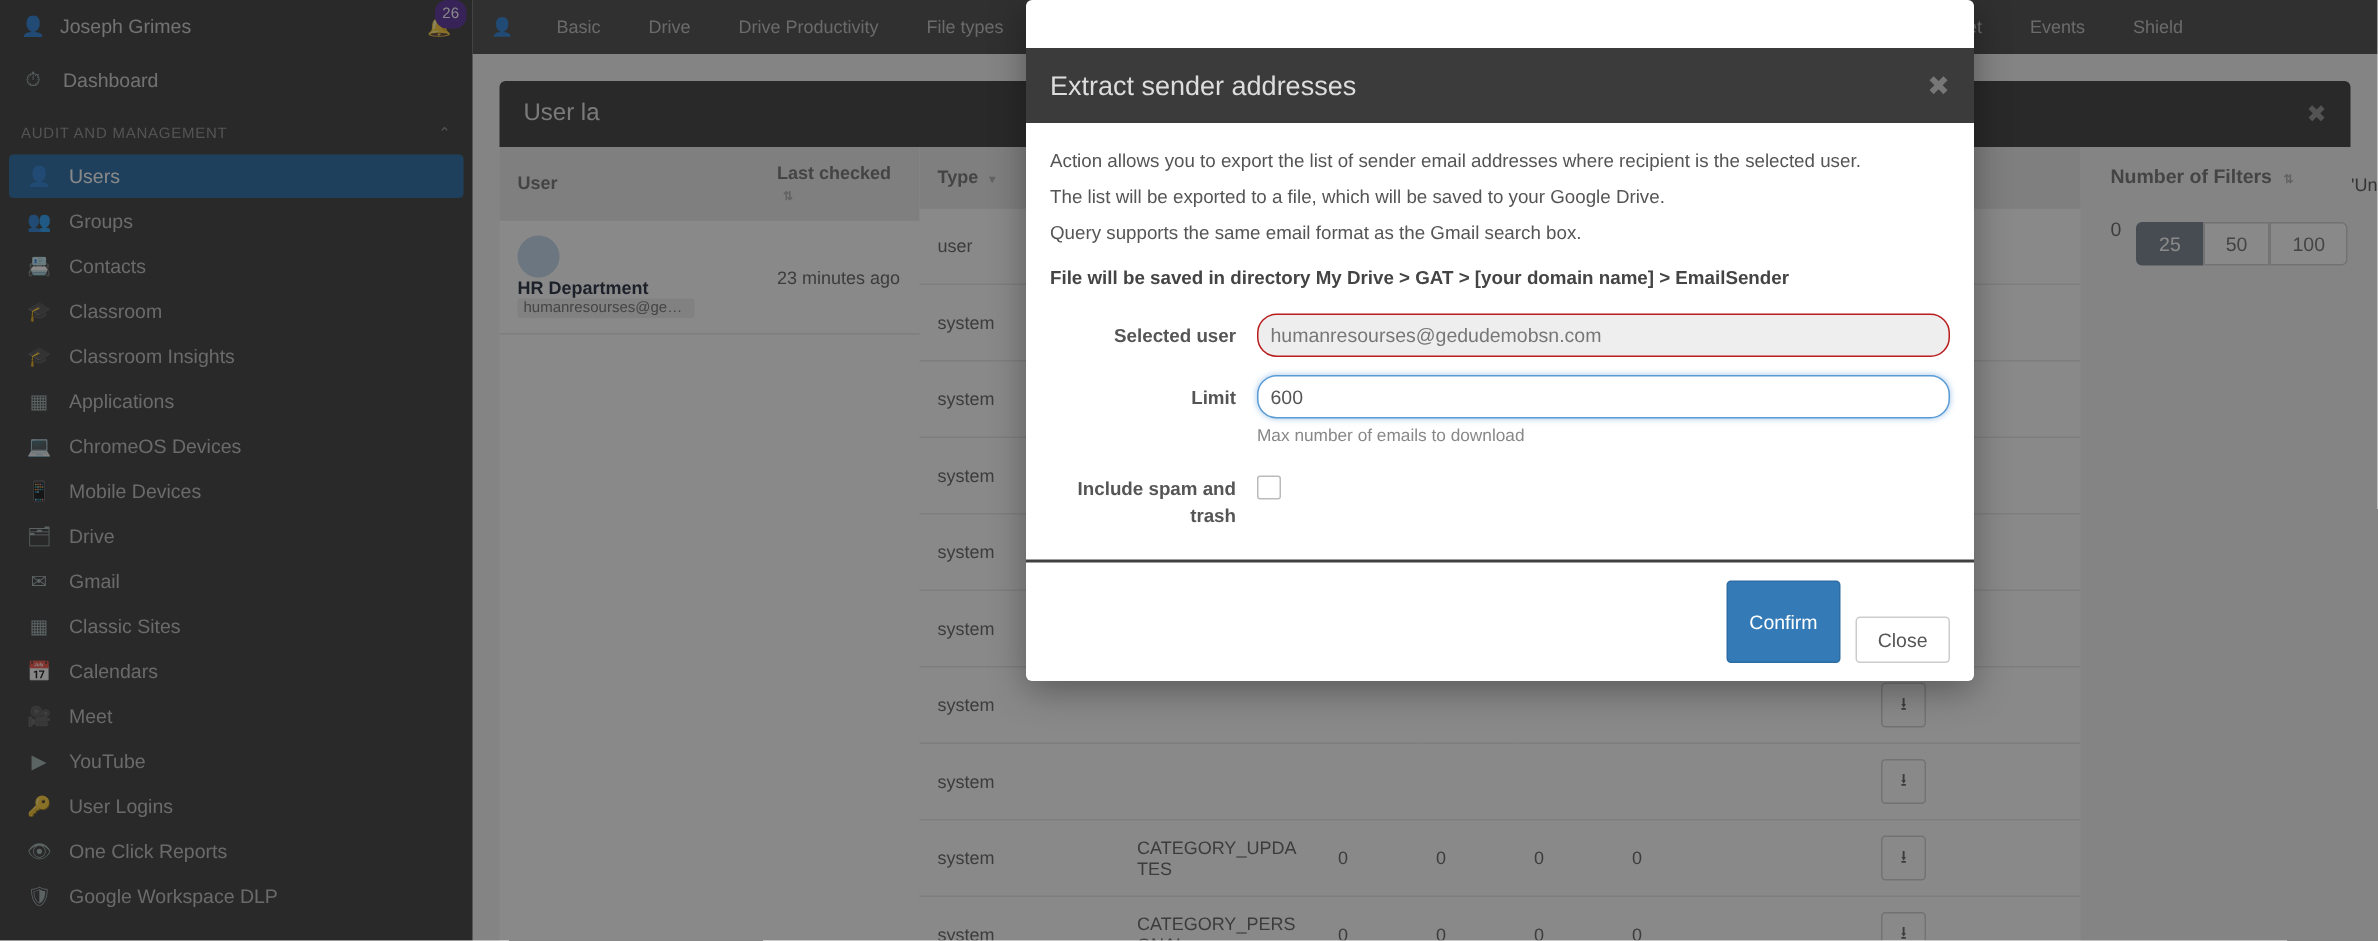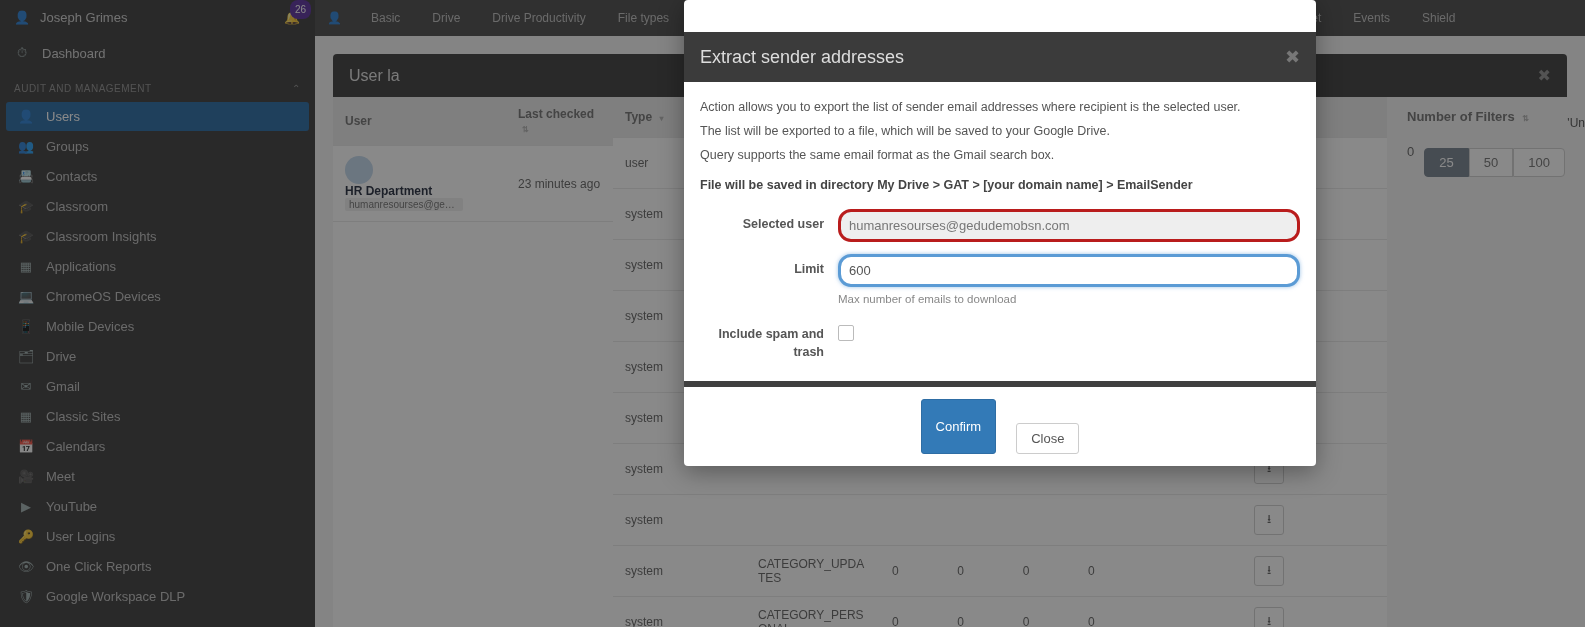--- a/index.html
+++ b/index.html
@@ -348,21 +348,21 @@
     padding-top: 6px;
     font-weight: 600;
   }
   .form-row .control {
     flex: 1;
   }
   .control input[type="text"],
   .control input[type="number"] {
     width: 100%;
     box-sizing: border-box;
-    border: 3px solid #b91c1c;
+    border: 1px solid #b91c1c;
     border-radius: 13px;
     padding: 6px 8px;
     font-size: 13px;
     color: #555;
   }
   .control input[disabled] {
     background: #eee;
     color: #777;
   }
   .control input.focused {
@@ -376,25 +376,25 @@
     margin-top: 4px;
   }
   .chk {
     width: 14px; height: 14px;
     border: 1px solid #bbb;
     border-radius: 2px;
     display: inline-block;
     margin-top: 6px;
   }
   .modal-footer {
-    border-top: 6px solid #404040;
+    border-top: 2px solid #404040;
     padding: 12px 16px;
     display: flex;
-    justify-content: center;
-    gap: 20px;
+    justify-content: flex-end;
+    gap: 10px;
   }
   .btn {
     border-radius: 3px;
     padding: 7px 14px;
     font-size: 13px;
     cursor: pointer;
   }
   .btn-primary {
     background: #337ab7;
     border: 1px solid #2e6da4;

